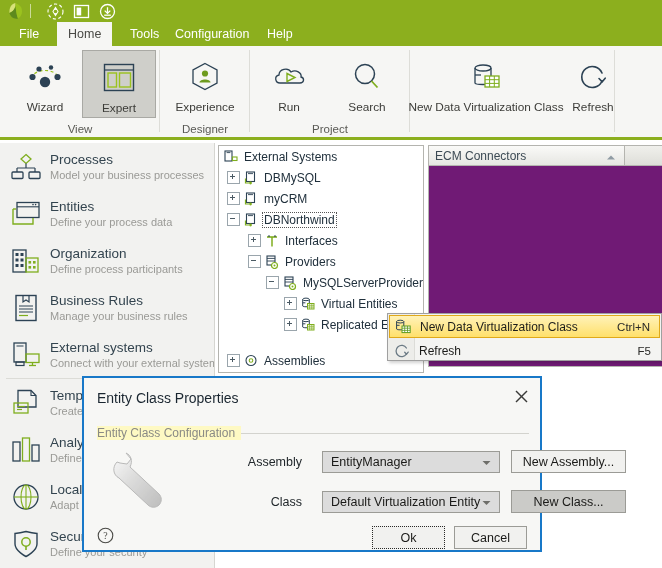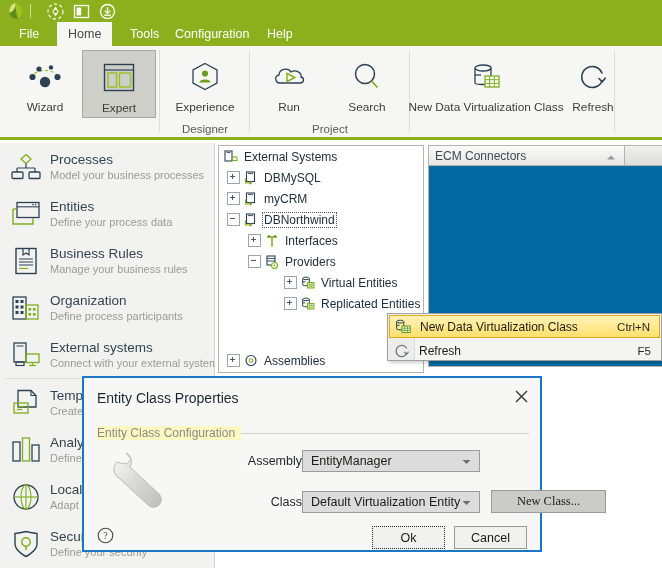--- a/index.html
+++ b/index.html
@@ -184,21 +184,21 @@
   }
   .tico { width: 15px; height: 15px; flex: 0 0 15px; margin-right: 4px;
           display:flex; align-items:center; justify-content:center; }
   .tlabel { padding: 0 2px; }
   .tlabel.selected { border: 1px dotted #555; padding: 0 1px; }
 
   
   .ecmpanel {
     position: absolute; left: 428px; top: 145px;
     width: 234px; height: 222px;
-    background: #0369a1;
+    background: #701a75;
     border: 1px solid #B4B4AF;
     border-right: none;
     box-sizing: border-box;
     overflow: hidden;
   }
   .ecm-tab {
     position: absolute; left: 0; top: 0;
     width: 196px; height: 20px;
     background: linear-gradient(to bottom,#FAFAF8,#E6E6E2);
     border-right: 1px solid #B4B4AF;
@@ -294,21 +294,21 @@
   }
   .wrench {
     position: absolute; left: 16px; top: 30px;
     width: 76px; height: 76px;
     opacity: 0.85;
   }
   .frow { position: absolute; display: flex; align-items: center; }
   .flabel {
     font-size: 12.5px; color: #22282C;
     text-align: right;
-    margin-right: 0;
+    margin-right: 20px;
   }
   .combo {
     width: 178px; height: 22px;
     background: #DCDCDC;
     border: 1px solid #9B9B96;
     box-sizing: border-box;
     display: flex; align-items: center;
     font-size: 12.5px; color: #1A1A18;
     cursor: pointer;
     position: relative;
@@ -318,21 +318,21 @@
   .dbtn {
     height: 23px;
     background: #F1F1EF;
     border: 1px solid #9B9B96;
     box-sizing: border-box;
     font-size: 12.5px; color: #1A1A18;
     display: flex; align-items: center; justify-content: center;
     cursor: pointer;
     white-space: nowrap;
   }
-  .dbtn.gray { background: #CBCBC8; font-family: Liberation Serif, serif; }
+  .dbtn.gray { background: #CBCBC8; }
   .dbtn.default { border: 1px dotted #2A2A28; }
   .help-ico {
     position: absolute; left: 13px; bottom: 10px;
     width: 17px; height: 17px;
     cursor: pointer;
   }
 </style>
 </head>
 <body>
 
@@ -401,20 +401,21 @@
         <div class="ico">
           <svg width="34" height="32" viewBox="0 0 34 32">
             <rect x="2.5" y="2.5" width="29" height="26" fill="none" stroke="#2C4254" stroke-width="1.4"></rect>
             <line x1="2.5" y1="8" x2="31.5" y2="8" stroke="#2C4254" stroke-width="1.2"></line>
             <rect x="6" y="11" width="8.5" height="14" fill="none" stroke="#9BC21F" stroke-width="1.4"></rect>
             <rect x="17.5" y="11" width="11" height="14" fill="none" stroke="#9BC21F" stroke-width="1.4"></rect>
           </svg>
         </div>
         <div class="cap">Expert</div>
       </div>
+      <div class="rgroup-label">View</div>
       <div class="rgroup-sep" style="left:159px;"></div>
     </div>
 
     <div class="rgroup" style="left:160px; width:90px;">
       <div class="rbtn" style="left:8px; width:74px; height:66px;">
         <div class="ico">
           <svg width="34" height="32" viewBox="0 0 34 32">
             <path d="M17 2.5 L29 9 L29 22 L17 28.5 L5 22 L5 9 Z" fill="none" stroke="#2C4254" stroke-width="1.3"></path>
             <circle cx="17" cy="12.5" r="3.1" fill="#6E9B1E"></circle>
             <path d="M11.5 21.5 C11.5 17.5, 22.5 17.5, 22.5 21.5 Z" fill="#6E9B1E"></path>
@@ -504,37 +505,20 @@
           <line x1="6" y1="6.8" x2="28" y2="6.8" stroke="#2C4254" stroke-width="1.1"></line>
           <circle cx="22" cy="4.6" r="0.8" fill="#2C4254"></circle>
           <circle cx="24.6" cy="4.6" r="0.8" fill="#2C4254"></circle>
           <path d="M2 9 L2 24 L22 24 L22 18" fill="none" stroke="#7FAE1E" stroke-width="1.4"></path>
           <line x1="2" y1="9" x2="5" y2="9" stroke="#7FAE1E" stroke-width="1.4"></line>
         </svg>
       </div>
       <div class="side-txt">
         <span class="side-title">Entities</span>
         <span class="side-sub">Define your process data</span>
-      </div>
-    </div>
-
-    <div class="side-item">
-      <div class="side-ico">
-        <svg width="30" height="28" viewBox="0 0 30 28">
-          <rect x="5" y="1.5" width="20" height="25" fill="none" stroke="#2C4254" stroke-width="1.4"></rect>
-          <path d="M12 1.5 L12 8 L15 6 L18 8 L18 1.5 Z" fill="none" stroke="#2C4254" stroke-width="1.2"></path>
-          <line x1="8" y1="12" x2="22" y2="12" stroke="#2C4254" stroke-width="1"></line>
-          <line x1="8" y1="15" x2="22" y2="15" stroke="#2C4254" stroke-width="1"></line>
-          <line x1="8" y1="18" x2="22" y2="18" stroke="#2C4254" stroke-width="1"></line>
-          <line x1="8" y1="21.5" x2="17" y2="21.5" stroke="#7FAE1E" stroke-width="1.2"></line>
-        </svg>
-      </div>
-      <div class="side-txt">
-        <span class="side-title">Business Rules</span>
-        <span class="side-sub">Manage your business rules</span>
       </div>
     </div>
 
     <div class="side-item">
       <div class="side-ico">
         <svg width="30" height="28" viewBox="0 0 30 28">
           <rect x="2" y="3" width="13" height="22" fill="none" stroke="#2C4254" stroke-width="1.3"></rect>
           <rect x="15" y="11" width="12" height="14" fill="none" stroke="#7FAE1E" stroke-width="1.3"></rect>
           <g fill="#2C4254">
             <rect x="4.5" y="6" width="3" height="3"></rect>
@@ -554,20 +538,37 @@
       </div>
       <div class="side-txt">
         <span class="side-title">Organization</span>
         <span class="side-sub">Define process participants</span>
       </div>
     </div>
 
     <div class="side-item">
       <div class="side-ico">
         <svg width="30" height="28" viewBox="0 0 30 28">
+          <rect x="5" y="1.5" width="20" height="25" fill="none" stroke="#2C4254" stroke-width="1.4"></rect>
+          <path d="M12 1.5 L12 8 L15 6 L18 8 L18 1.5 Z" fill="none" stroke="#2C4254" stroke-width="1.2"></path>
+          <line x1="8" y1="12" x2="22" y2="12" stroke="#2C4254" stroke-width="1"></line>
+          <line x1="8" y1="15" x2="22" y2="15" stroke="#2C4254" stroke-width="1"></line>
+          <line x1="8" y1="18" x2="22" y2="18" stroke="#2C4254" stroke-width="1"></line>
+          <line x1="8" y1="21.5" x2="17" y2="21.5" stroke="#7FAE1E" stroke-width="1.2"></line>
+        </svg>
+      </div>
+      <div class="side-txt">
+        <span class="side-title">Business Rules</span>
+        <span class="side-sub">Manage your business rules</span>
+      </div>
+    </div>
+
+    <div class="side-item">
+      <div class="side-ico">
+        <svg width="30" height="28" viewBox="0 0 30 28">
           <rect x="3" y="2" width="12" height="19" fill="none" stroke="#2C4254" stroke-width="1.3"></rect>
           <line x1="5.5" y1="5" x2="12.5" y2="5" stroke="#2C4254" stroke-width="1"></line>
           <rect x="5" y="21" width="8" height="3.5" fill="none" stroke="#2C4254" stroke-width="1.2"></rect>
           <rect x="15" y="13" width="13" height="8.5" fill="none" stroke="#7FAE1E" stroke-width="1.3"></rect>
           <line x1="18" y1="24.5" x2="25" y2="24.5" stroke="#7FAE1E" stroke-width="1.3"></line>
           <line x1="21.5" y1="21.5" x2="21.5" y2="24.5" stroke="#7FAE1E" stroke-width="1.3"></line>
         </svg>
       </div>
       <div class="side-txt">
         <span class="side-title">External systems</span>
@@ -714,20 +715,33 @@
           <rect x="2" y="1" width="8" height="9" fill="none" stroke="#2C4254" stroke-width="1.1"></rect>
           <line x1="2" y1="3.4" x2="10" y2="3.4" stroke="#2C4254" stroke-width="0.9"></line>
           <line x1="2" y1="6" x2="10" y2="6" stroke="#2C4254" stroke-width="0.9"></line>
           <circle cx="9.5" cy="10.5" r="3" fill="#ffffff" stroke="#7FAE1E" stroke-width="1.2"></circle>
           <circle cx="9.5" cy="10.5" r="1" fill="#7FAE1E"></circle>
         </svg>
       </span>
       <span class="tlabel">Providers</span>
     </div>
 
+    <div class="tnode" style="padding-left:47px;">
+      <span class="exp"></span>
+      <span class="tico">
+        <svg width="14" height="14" viewBox="0 0 14 14">
+          <rect x="2" y="1" width="8" height="9" fill="none" stroke="#2C4254" stroke-width="1.1"></rect>
+          <line x1="2" y1="3.4" x2="10" y2="3.4" stroke="#2C4254" stroke-width="0.9"></line>
+          <line x1="2" y1="6" x2="10" y2="6" stroke="#2C4254" stroke-width="0.9"></line>
+          <circle cx="9.5" cy="10.5" r="3" fill="#ffffff" stroke="#7FAE1E" stroke-width="1.2"></circle>
+          <circle cx="9.5" cy="10.5" r="1" fill="#7FAE1E"></circle>
+        </svg>
+      </span>
+      <span class="tlabel">MySQLServerProvider</span>
+    </div>
 
     <div class="tnode" style="padding-left:65px;align-items:center;">
       <span class="exp plus"></span>
       <span class="tico">
         <svg width="14" height="14" viewBox="0 0 14 14">
           <ellipse cx="5" cy="2.4" rx="3.3" ry="1.3" fill="none" stroke="#2C4254" stroke-width="1"></ellipse>
           <path d="M1.7 2.4 L1.7 9 C1.7 10, 8.3 10, 8.3 9 L8.3 2.4" fill="none" stroke="#2C4254" stroke-width="1"></path>
           <line x1="1.7" y1="5.8" x2="4.4" y2="5.8" stroke="#2C4254" stroke-width="1"></line>
           <rect x="6.5" y="6.5" width="6.5" height="5.5" fill="#ffffff" stroke="#7FAE1E" stroke-width="1"></rect>
           <line x1="6.5" y1="8.3" x2="13" y2="8.3" stroke="#7FAE1E" stroke-width="0.7"></line>
@@ -843,20 +857,21 @@
       <div class="frow" style="left:150px; top:32px;">
         <span class="flabel" style="width:68px;">Assembly</span>
         <div class="combo">
           <span class="cval">EntityManager</span>
           <span class="carrow">
             <svg width="9" height="6" viewBox="0 0 9 6">
                 <path d="M0.5 1 L4.5 5 L8.5 1 Z" fill="#6E6E6A"></path>
               </svg>
           </span>
         </div>
+        <div class="dbtn" style="width:115px; margin-left:11px;">New Assembly...</div>
       </div>
 
       <div class="frow" style="left:150px; top:72px;">
         <span class="flabel" style="width:68px;">Class</span>
         <div class="combo">
           <span class="cval">Default Virtualization Entity</span>
           <span class="carrow">
             <svg width="9" height="6" viewBox="0 0 9 6">
                 <path d="M0.5 1 L4.5 5 L8.5 1 Z" fill="#6E6E6A"></path>
               </svg>

